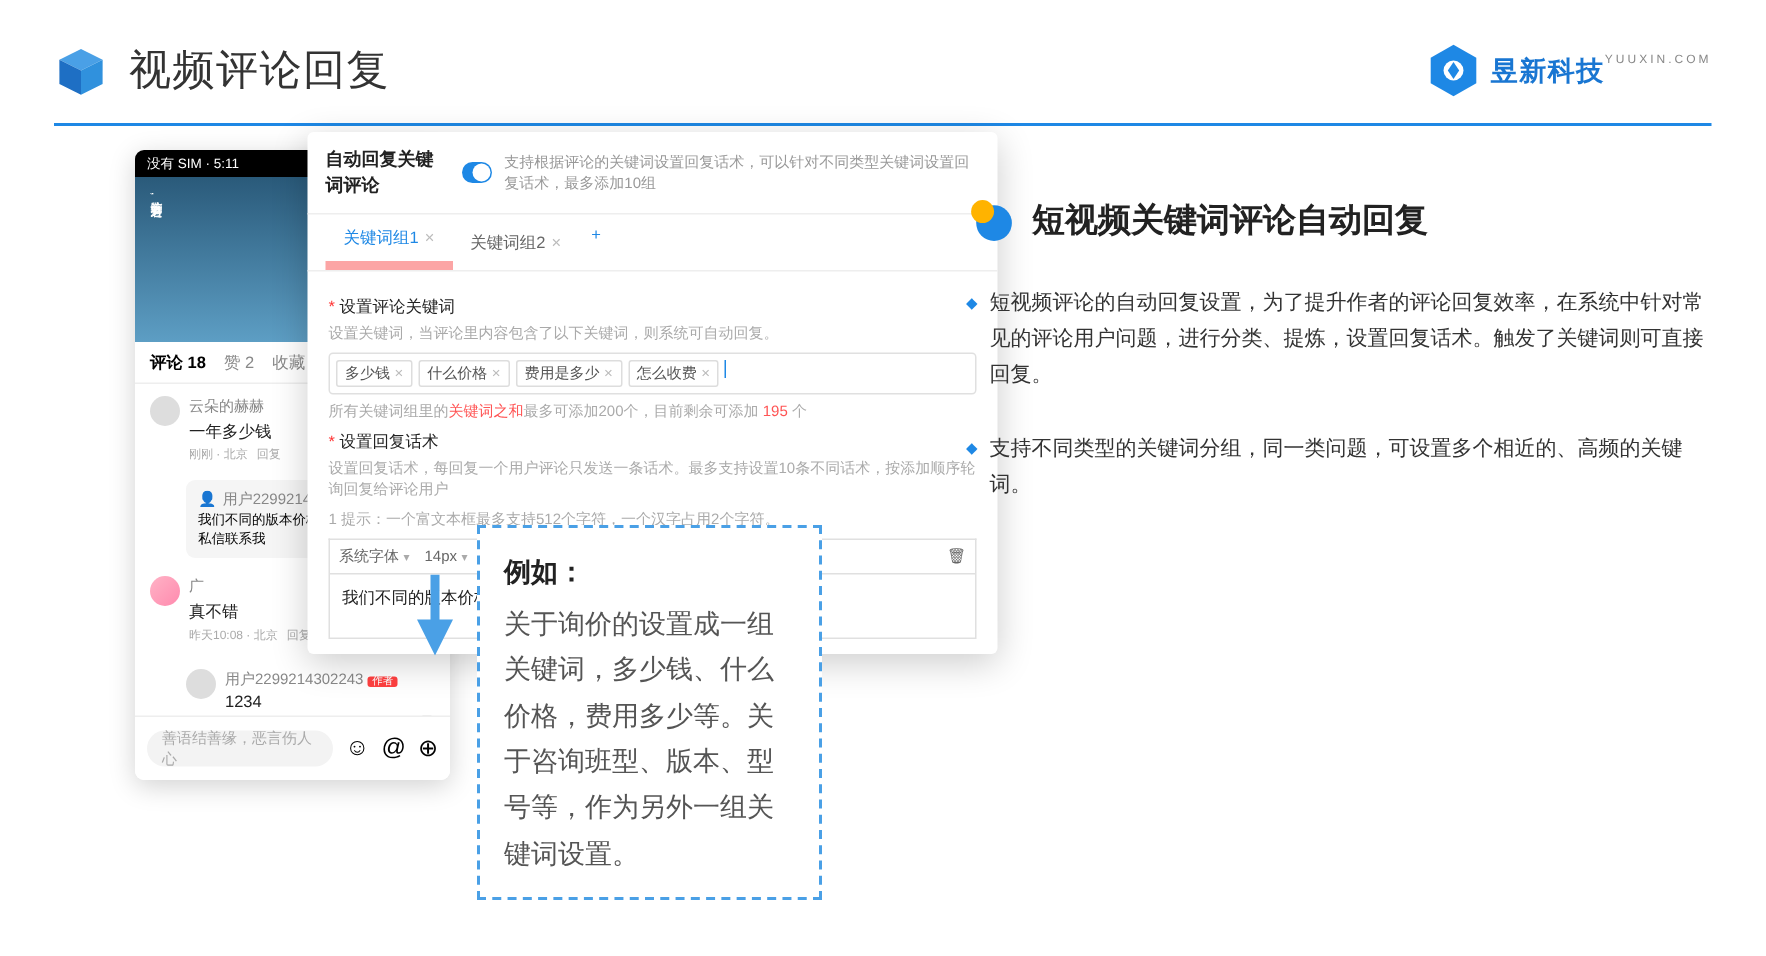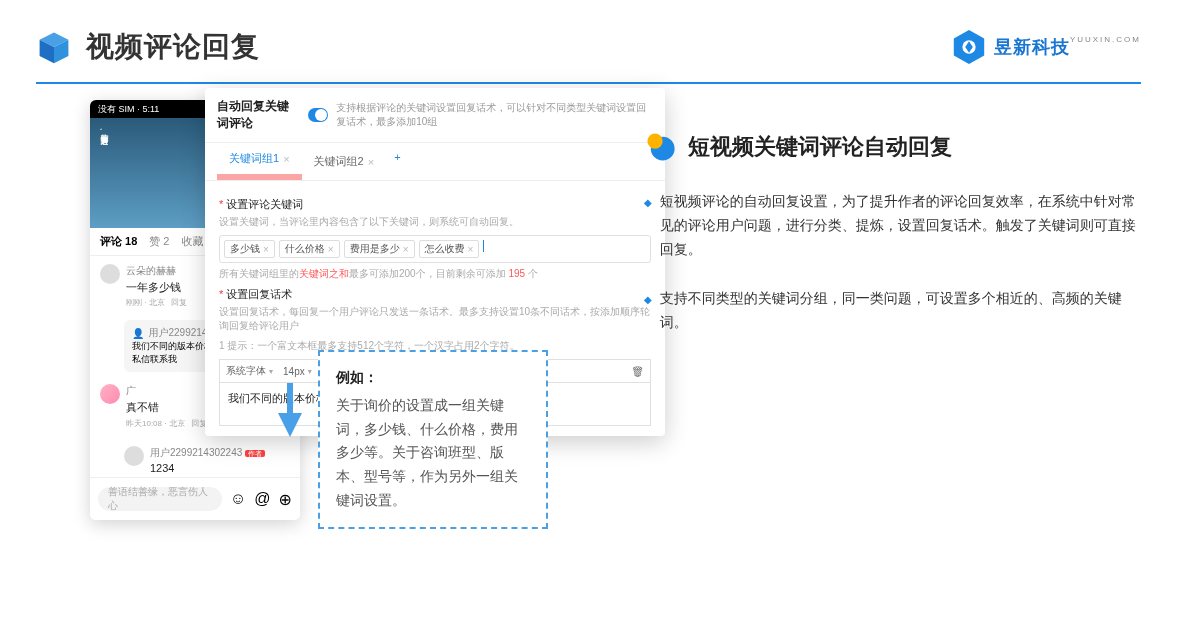--- a/index.html
+++ b/index.html
@@ -2,21 +2,21 @@
 <html><head>
 <meta charset="utf-8">
 <style>
 *{margin:0;padding:0;box-sizing:border-box;font-family:"Microsoft YaHei",Arial,sans-serif}
 body{width:1177px;height:637px;background:#fff;position:relative;overflow:hidden}
 
 
 .hdr{display:flex;align-items:center;padding:28px 36px 8px}
 .cube{width:36px;height:36px;margin-right:14px;position:relative}
 .cube svg{width:100%;height:100%}
-.title{font-size:28px;color:#333;font-weight:700;letter-spacing:1px}
+.title{font-size:28px;color:#333;font-weight:400;letter-spacing:1px}
 .logo{position:absolute;right:36px;top:28px;display:flex;align-items:center}
 .logo-mark{width:38px;height:38px;margin-right:6px}
 .logo-txt{display:flex;flex-direction:row}
 .logo-cn{font-size:18px;color:#1976d2;font-weight:700;letter-spacing:1px}
 .logo-en{font-size:8px;color:#888;letter-spacing:2px}
 .rule{height:2px;background:#1e88e5;margin:8px 36px 0}
 
 
 .mocks{position:absolute;left:90px;top:100px;width:520px;height:500px}
 
@@ -65,21 +65,21 @@
 .editor-bar{border:1px solid #e0e0e0;border-bottom:none;padding:4px 6px;display:flex;align-items:center;gap:10px;font-size:10px;color:#666}
 .sel{display:flex;align-items:center;gap:3px}
 .sel::after{content:"▾";font-size:8px;color:#aaa}
 .editor-body{border:1px solid #e0e0e0;padding:8px;font-size:11px;color:#222;height:44px}
 
 
 .arrow{position:absolute;left:188px;top:283px;width:24px;height:54px}
 .arrow svg{width:100%;height:100%}
 
 
-.example{position:absolute;left:228px;top:250px;width:230px;border:2px dashed #4aa0e6;padding:14px 16px;font-size:14px;color:#555;line-height:1.7;background:#fff}
+.example{position:absolute;left:228px;top:250px;width:230px;border:2px dashed #4aa0e6;padding:14px 16px;font-size:18px;color:#555;line-height:1.7;background:#fff}
 .example b{color:#222;display:block;margin-bottom:4px}
 
 
 .right{position:absolute;left:644px;top:130px;width:500px}
 .sub-hd{display:flex;align-items:center;gap:10px;margin-bottom:26px}
 .sub-icon{width:34px;height:34px}
 .sub-title{font-size:22px;color:#222;font-weight:600}
 .bul{display:flex;gap:8px;margin-bottom:26px;line-height:1.7;font-size:14px;color:#333}
 .bul::before{content:"◆";color:#1e88e5;font-size:10px;margin-top:4px}
 </style>

